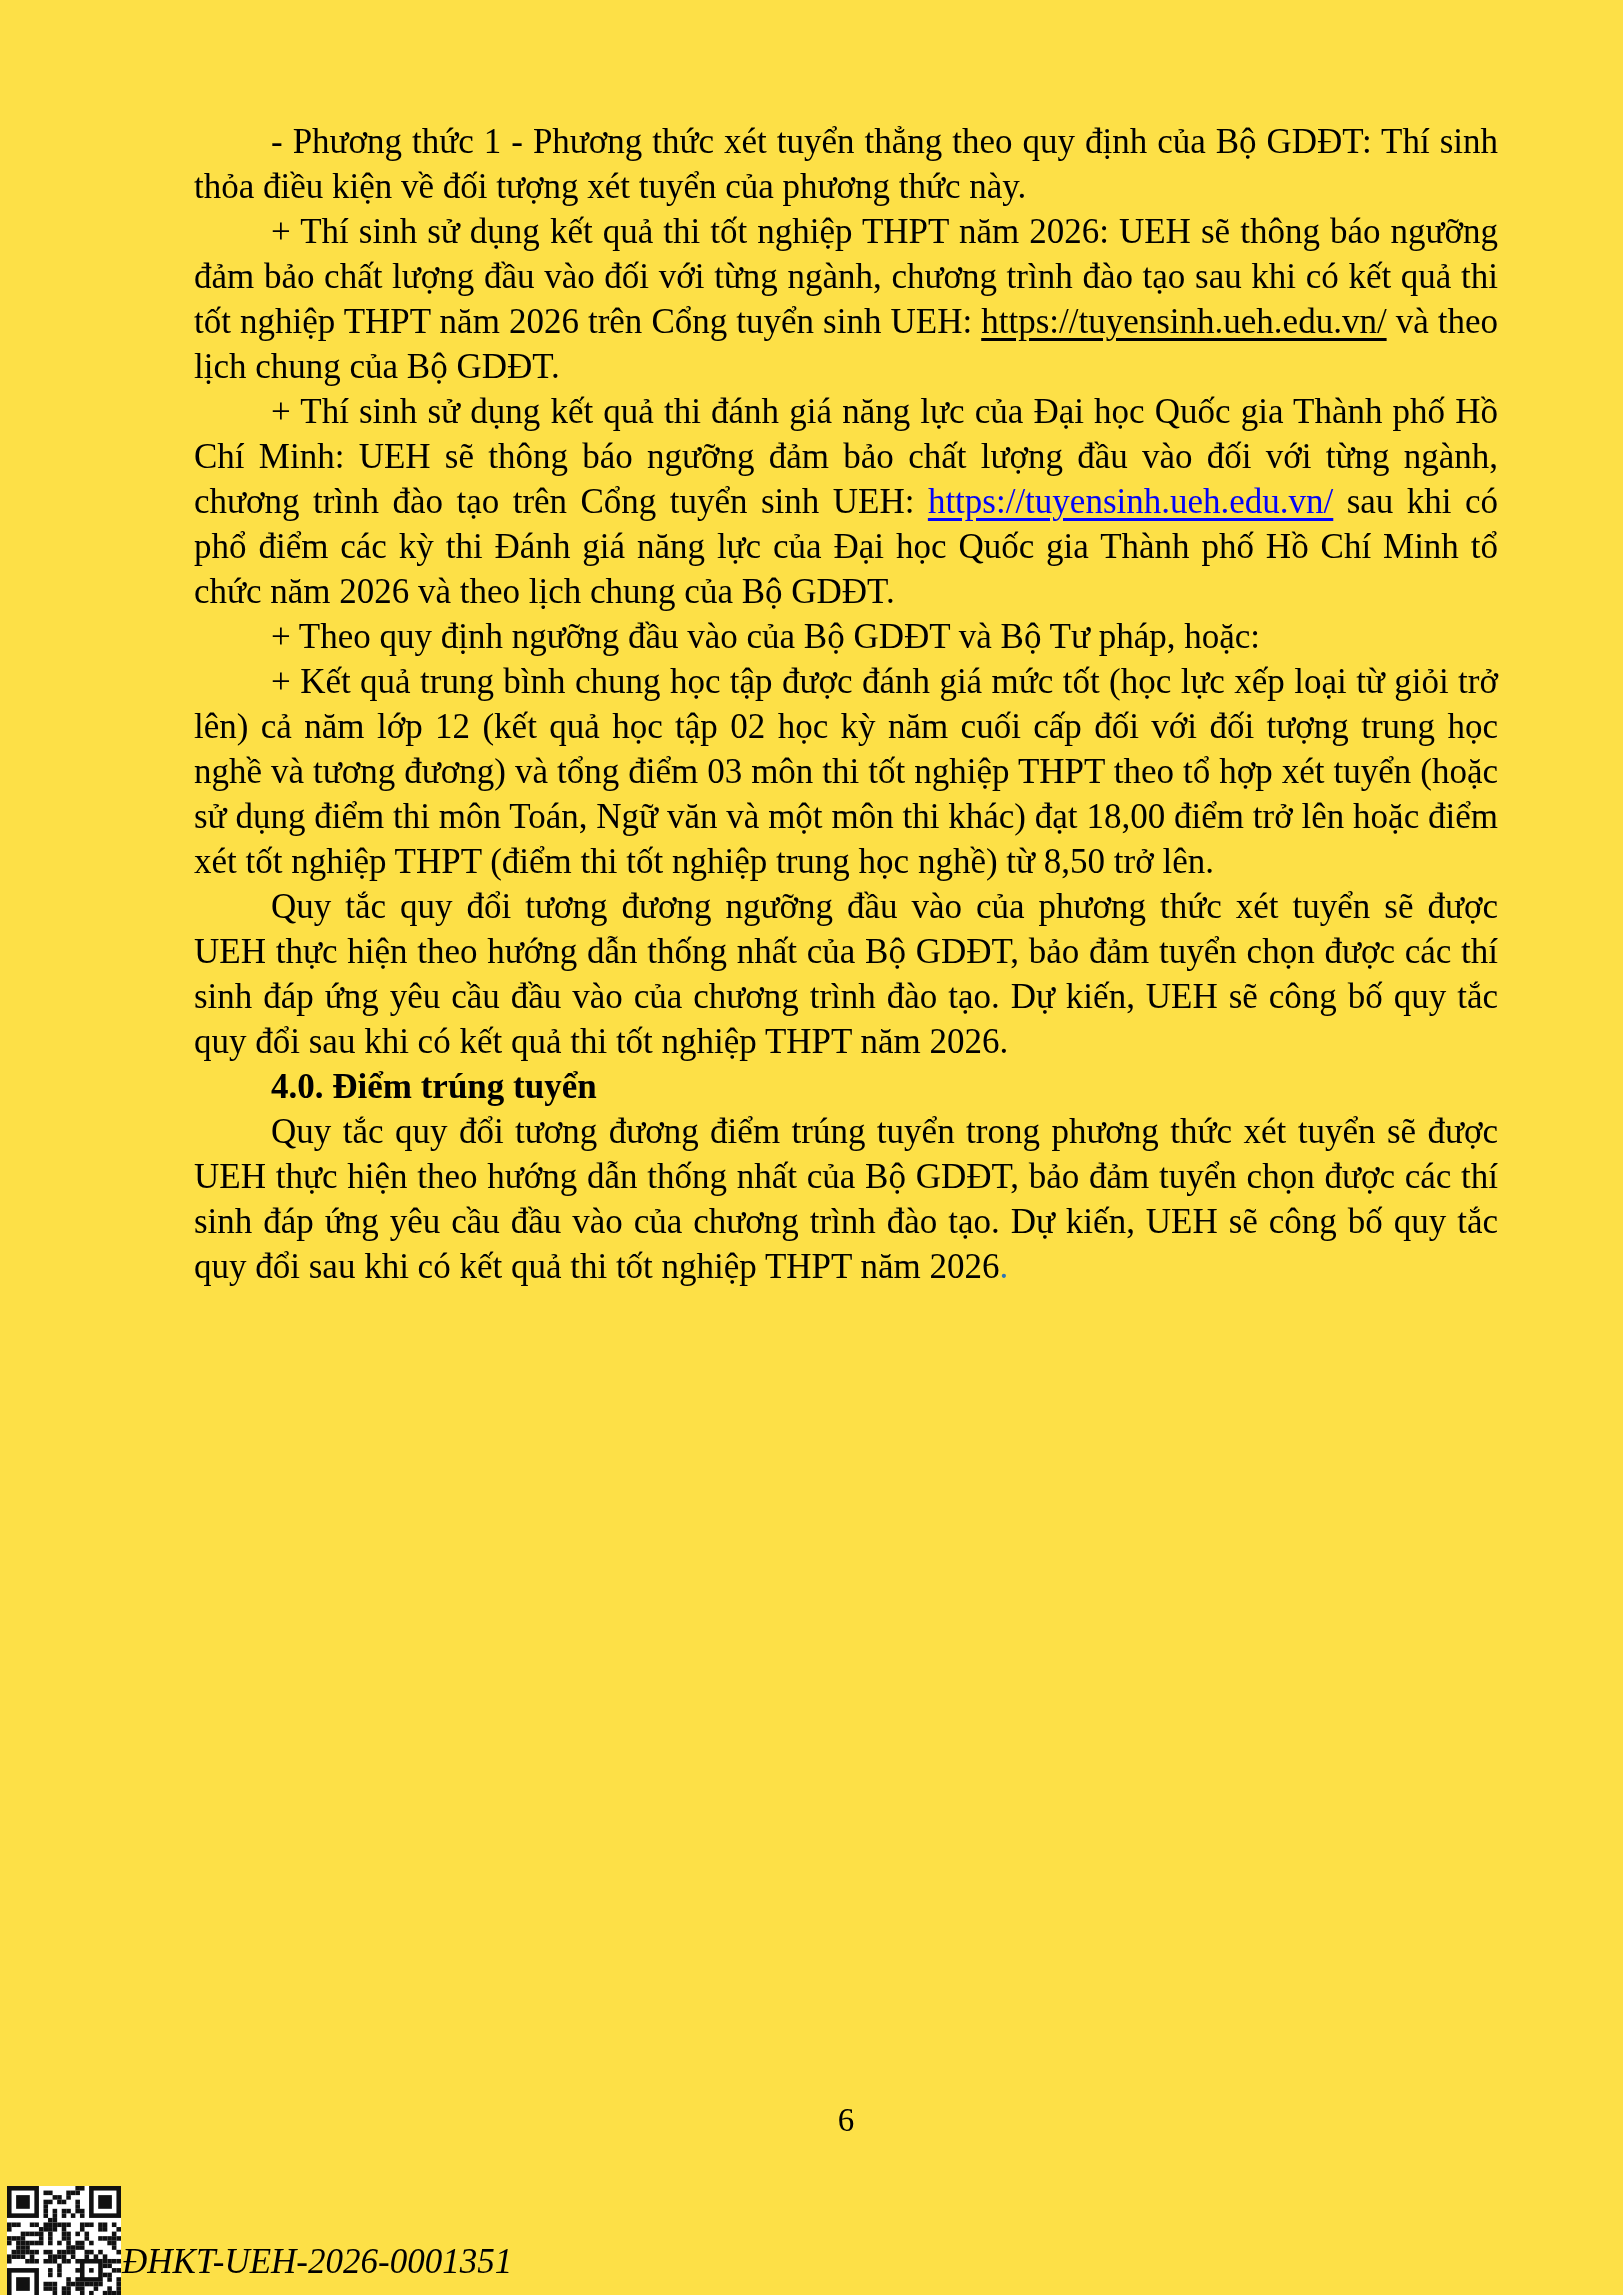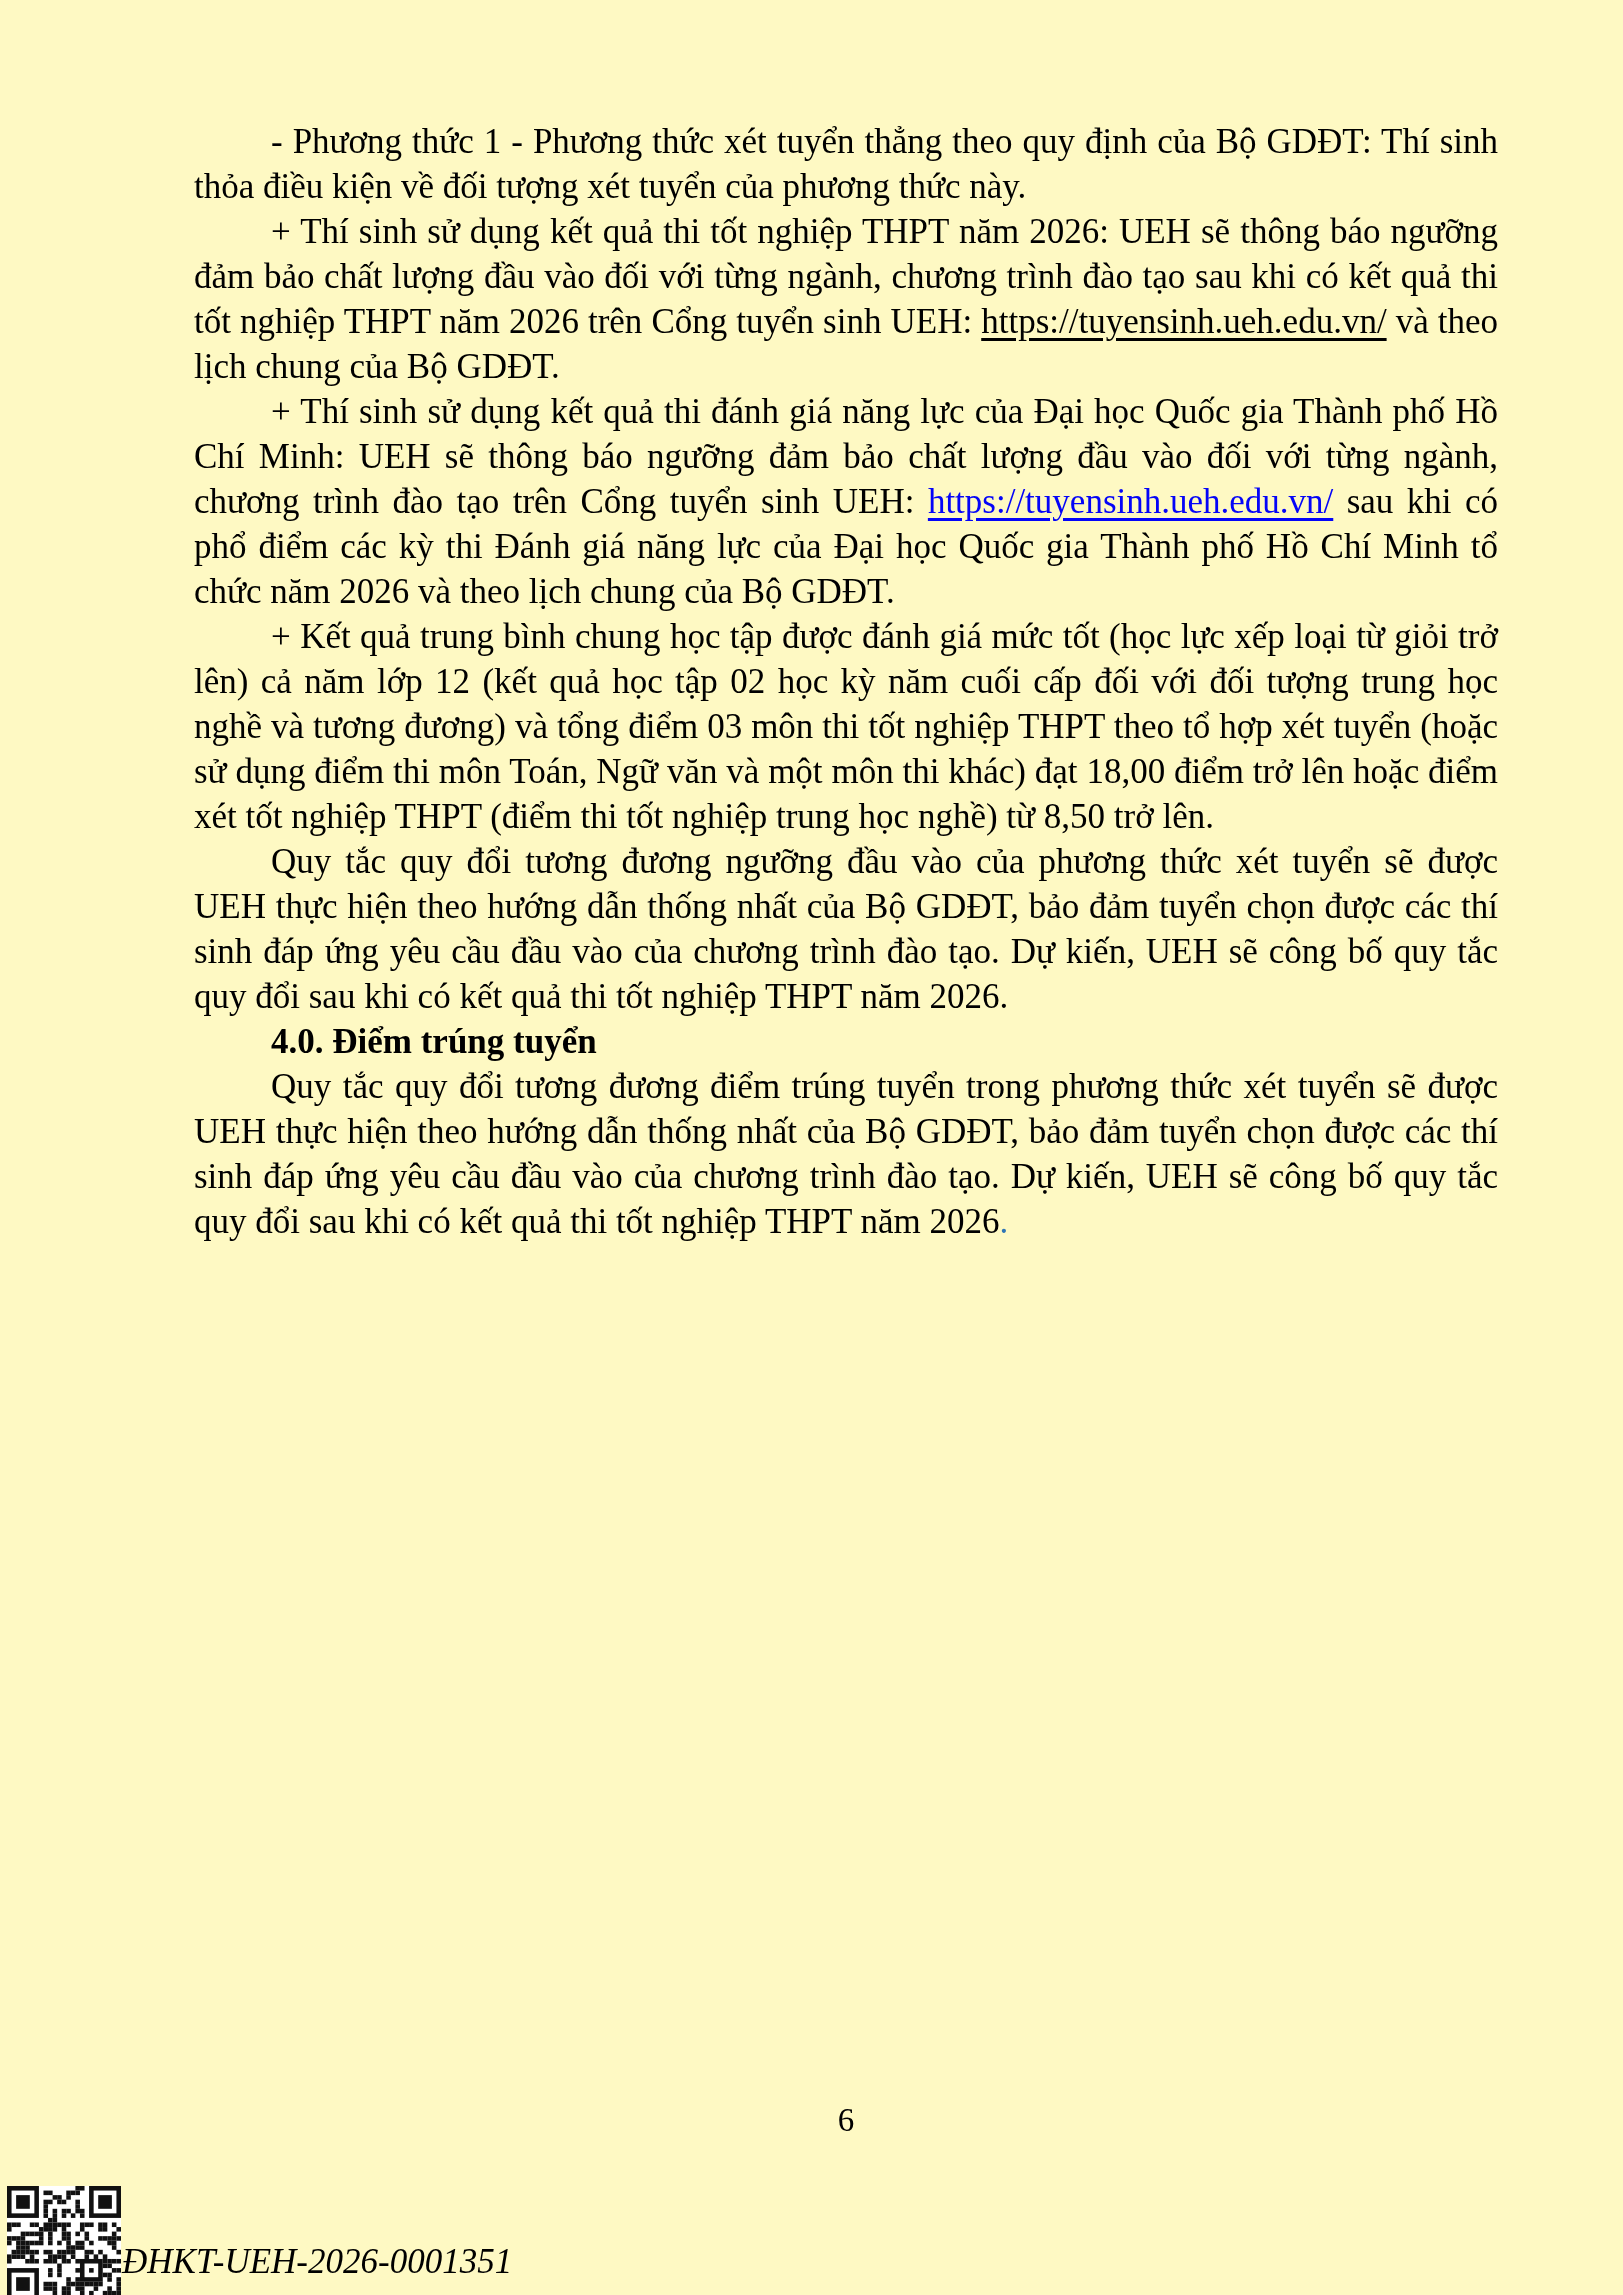--- a/index.html
+++ b/index.html
@@ -1,20 +1,20 @@
 <!DOCTYPE html>
 <html style="--link-blue: #0404f8; --period-blue: #2e75b6;font-size:10.5px"><head>
 <meta charset="utf-8">
 <style>
   html, body { margin: 0; padding: 0; background: #ffffff; }
   .page {
     position: relative;
     width: 1623px;
     height: 2295px;
-    background: #fef9c3;
+    background: #fde047;
     overflow: hidden;
     font-family: "Liberation Serif", "DejaVu Serif", serif;
     color: #000000;
   }
   .body-text {
     position: absolute;
     left: 194px;
     top: 119px;
     width: 1304px;
     font-size: 35px;
@@ -65,20 +65,21 @@
   }
 </style>
 </head>
 <body>
 
 <div class="page">
   <div class="body-text">
       <p><span>- Phương thức 1 - Phương thức xét tuyển thẳng theo quy định của Bộ GDĐT: Thí sinh thỏa điều kiện về đối tượng xét tuyển của phương thức này.</span></p>
       <p><span>+ Thí sinh sử dụng kết quả thi tốt nghiệp THPT năm 2026: UEH sẽ thông báo ngưỡng đảm bảo chất lượng đầu vào đối với từng ngành, chương trình đào tạo sau khi có kết quả thi tốt nghiệp THPT năm 2026 trên Cổng tuyển sinh UEH: </span><a class="link-black" href="#">https://tuyensinh.ueh.edu.vn/</a><span> và theo lịch chung của Bộ GDĐT.</span></p>
       <p><span>+ Thí sinh sử dụng kết quả thi đánh giá năng lực của Đại học Quốc gia Thành phố Hồ Chí Minh: UEH sẽ thông báo ngưỡng đảm bảo chất lượng đầu vào đối với từng ngành, chương trình đào tạo trên Cổng tuyển sinh UEH: </span><a class="link-blue" href="#">https://tuyensinh.ueh.edu.vn/</a><span> sau khi có phổ điểm các kỳ thi Đánh giá năng lực của Đại học Quốc gia Thành phố Hồ Chí Minh tổ chức năm 2026 và theo lịch chung của Bộ GDĐT.</span></p>
+      <p><span>+ Theo quy định ngưỡng đầu vào của Bộ GDĐT và Bộ Tư pháp, hoặc:</span></p>
       <p><span>+ Kết quả trung bình chung học tập được đánh giá mức tốt (học lực xếp loại từ giỏi trở lên) cả năm lớp 12 (kết quả học tập 02 học kỳ năm cuối cấp đối với đối tượng trung học nghề và tương đương) và tổng điểm 03 môn thi tốt nghiệp THPT theo tổ hợp xét tuyển (hoặc sử dụng điểm thi môn Toán, Ngữ văn và một môn thi khác) đạt 18,00 điểm trở lên hoặc điểm xét tốt nghiệp THPT (điểm thi tốt nghiệp trung học nghề) từ 8,50 trở lên.</span></p>
       <p><span>Quy tắc quy đổi tương đương ngưỡng đầu vào của phương thức xét tuyển sẽ được UEH thực hiện theo hướng dẫn thống nhất của Bộ GDĐT, bảo đảm tuyển chọn được các thí sinh đáp ứng yêu cầu đầu vào của chương trình đào tạo. Dự kiến, UEH sẽ công bố quy tắc quy đổi sau khi có kết quả thi tốt nghiệp THPT năm 2026.</span></p>
       <p class="bold"><span>4.0. Điểm trúng tuyển</span></p>
       <p><span>Quy tắc quy đổi tương đương điểm trúng tuyển trong phương thức xét tuyển sẽ được UEH thực hiện theo hướng dẫn thống nhất của Bộ GDĐT, bảo đảm tuyển chọn được các thí sinh đáp ứng yêu cầu đầu vào của chương trình đào tạo. Dự kiến, UEH sẽ công bố quy tắc quy đổi sau khi có kết quả thi tốt nghiệp THPT năm 2026</span><span class="blue-text">.</span></p>
     </div>
 
   <div class="page-number">6</div>
 
   <div class="qr"><svg width="114" height="114" viewBox="0 0 175 175" xmlns="http://www.w3.org/2000/svg">
         <rect fill="#fff" x="0" y="0" width="175" height="175"></rect>

